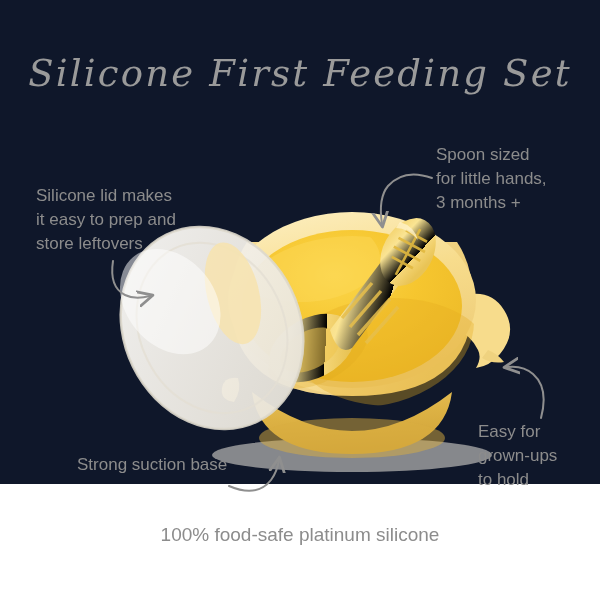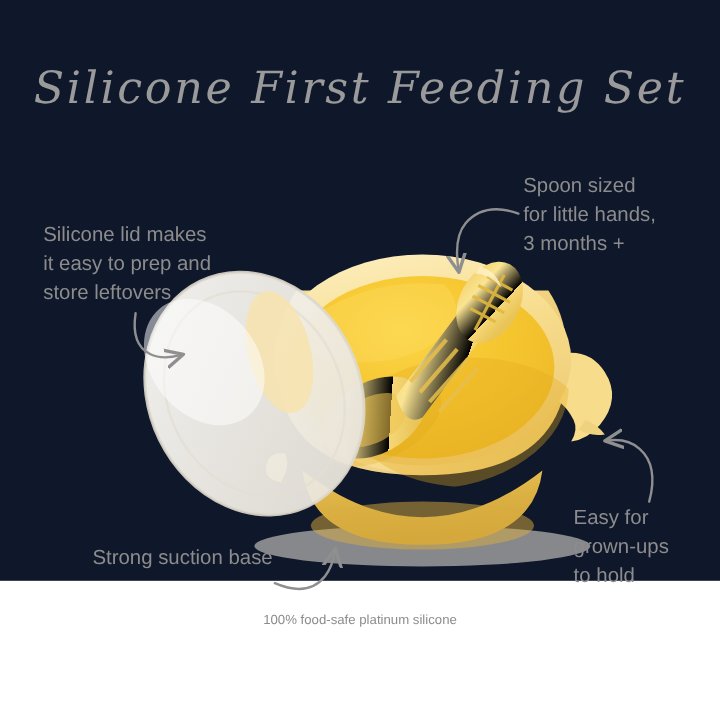--- a/index.html
+++ b/index.html
@@ -67,25 +67,25 @@
   #callout-suction {
     left: 60px;
     top: 453px;
     width: 220px;
     text-align: left;
     margin-left: 17px;
   }
   .footer-note {
     position: absolute;
     left: 0;
-    top: 511px;
+    top: 524px;
     width: 600px;
     text-align: center;
     color: #8c8c8c;
-    font-size: 11px;
+    font-size: 19px;
   }
 
   
   #arrows {
     position: absolute;
     left: 0;
     top: 0;
     width: 600px;
     height: 600px;
     pointer-events: none;

